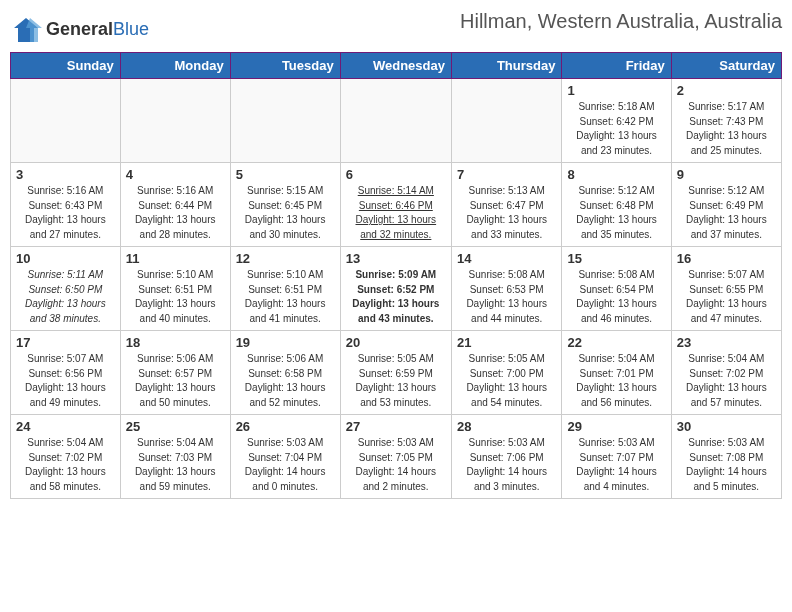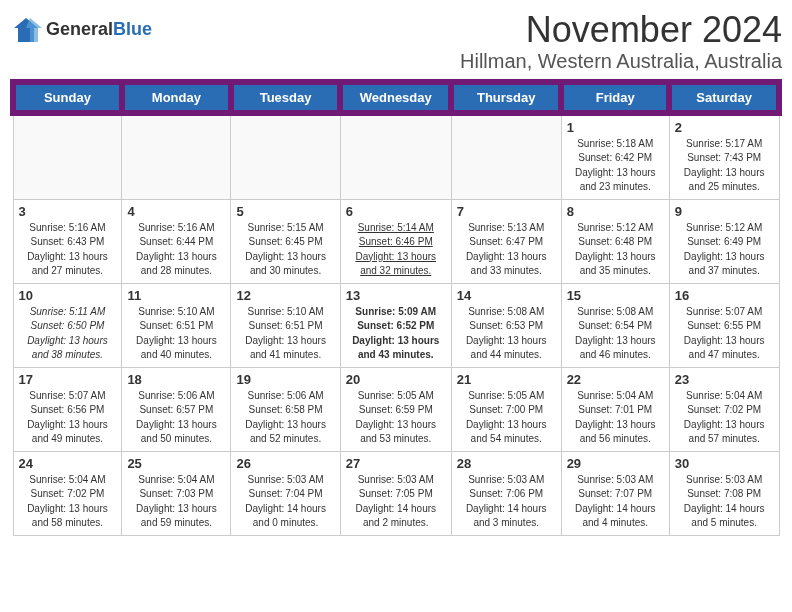--- a/index.html
+++ b/index.html
@@ -26,21 +26,21 @@
       flex-direction: row;
       line-height: 1.1;
     }
     .logo-general {
       font-size: 18px;
       font-weight: bold;
       color: #333;
     }
     .logo-blue {
       font-size: 18px;
-      font-weight: bold;
+      font-weight: normal;
       color: #2a6db5;
     }
     .logo-icon {
       width: 32px;
       height: 32px;
       margin-right: 4px;
     }
     .title-area {
       text-align: right;
     }
@@ -55,25 +55,25 @@
       color: #555;
     }
     .calendar {
       width: 100%;
       border-collapse: collapse;
       border: 1px solid #ccc;
     }
     .calendar th {
       background-color: #2a6db5;
       color: #fff;
-      text-align: center;
+      text-align: right;
       padding: 5px 6px;
       font-size: 13px;
       font-weight: bold;
-      border: 6px solid #701a75;
+      border: 1px solid #701a75;
     }
     .calendar td {
       border: 1px solid #ccc;
       vertical-align: top;
       padding: 4px 5px;
       width: 113px;
       min-height: 80px;
       font-size: 10.5px;
       color: #333;
       background: #fff;
@@ -102,21 +102,20 @@
     <svg class="logo-icon" viewBox="0 0 32 32">
       <polygon points="16,4 28,14 24,14 24,28 8,28 8,14 4,14" fill="#2a6db5"></polygon>
       <polygon points="20,4 32,14 28,14 28,28 20,28 20,14 16,14" fill="#5ba3d9" opacity="0.7"></polygon>
     </svg>
     <div class="logo-text">
       <span class="logo-general">General</span>
       <span class="logo-blue">Blue</span>
     </div>
   </div>
   <div class="title-area">
-    <div class="month-title">November 2024</div>
     <div class="location">Hillman, Western Australia, Australia</div>
   </div>
 </div>
 
 <table class="calendar">
   <thead>
     <tr>
     <th>Sunday</th>
         <th>Monday</th>
         <th>Tuesday</th>

